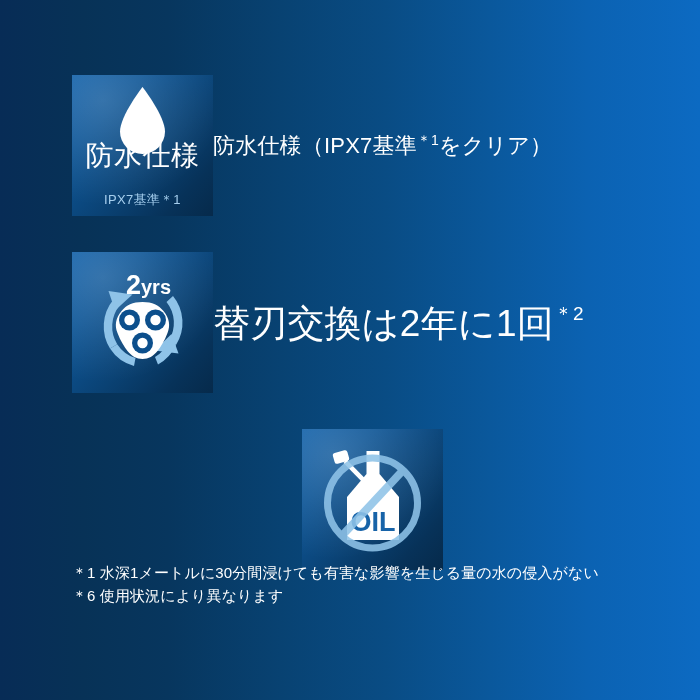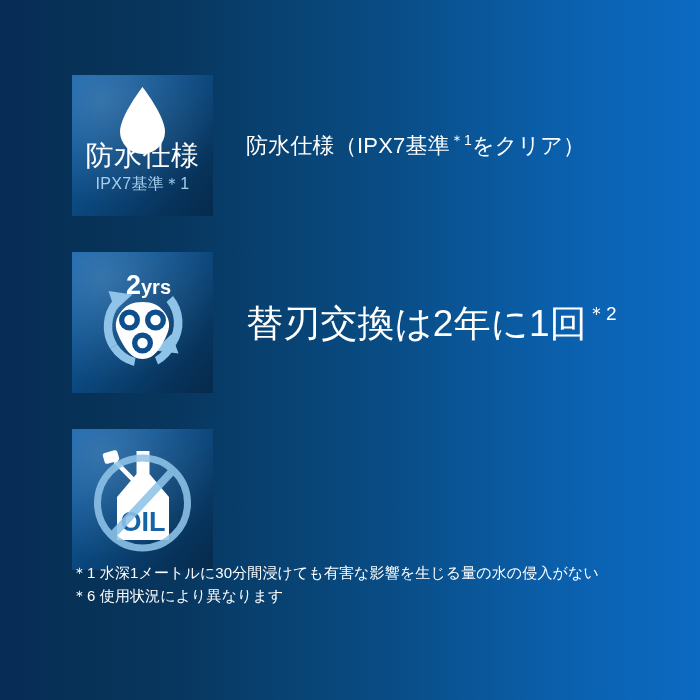--- a/index.html
+++ b/index.html
@@ -29,21 +29,21 @@
   .feature-row {
     position: absolute;
     left: 72px;
     width: 600px;
     height: 141px;
     display: flex;
     align-items: center;
   }
   .row-1 { top: 75px; }
   .row-2 { top: 252px; }
-  .row-3 { top: 429px; }
+  .row-3 { top: 429px; flex-direction: column; }
 
   .icon-box {
     position: relative;
     width: 141px;
     height: 141px;
     flex: 0 0 141px;
     background:
       radial-gradient(ellipse 135% 120% at 22% 18%,
          rgba(255,255,255,0.17) 0%,
          rgba(255,255,255,0.07) 34%,
@@ -67,29 +67,28 @@
     color: #ffffff;
     line-height: 1;
     white-space: nowrap;
   }
   .caption-main {
     bottom: 46px;
     font-size: 28px;
     letter-spacing: 0.5px;
   }
   .caption-sub {
-    bottom: 24px;
-    font-size: 16px;
+    bottom: 10px;
+    font-size: 13px;
     color: #a6cfee;
     letter-spacing: 0.3px;
   }
 
   
   .feature-text {
-    margin-left: 33px;
     color: #ffffff;
     text-align: center;
   }
   .text-small {
     font-size: 22px;
     line-height: 1.18;
     letter-spacing: 0.2px;
     white-space: nowrap;
   }
   .text-small .sup {

